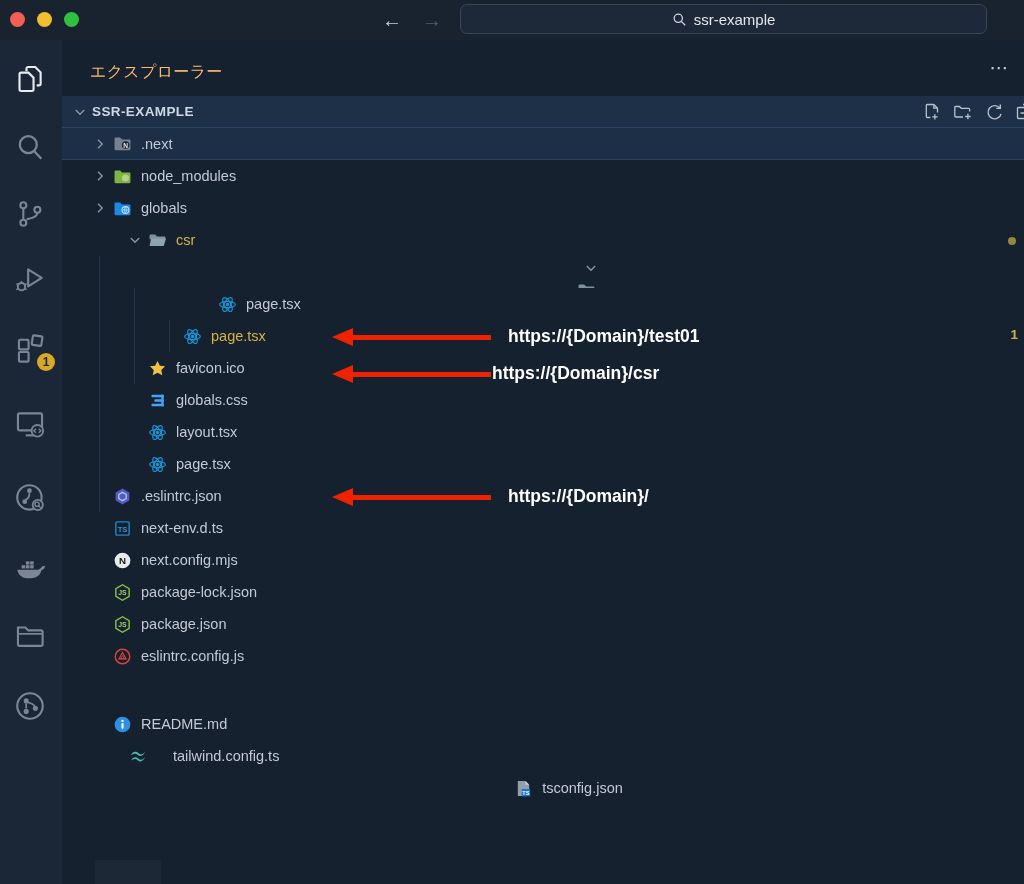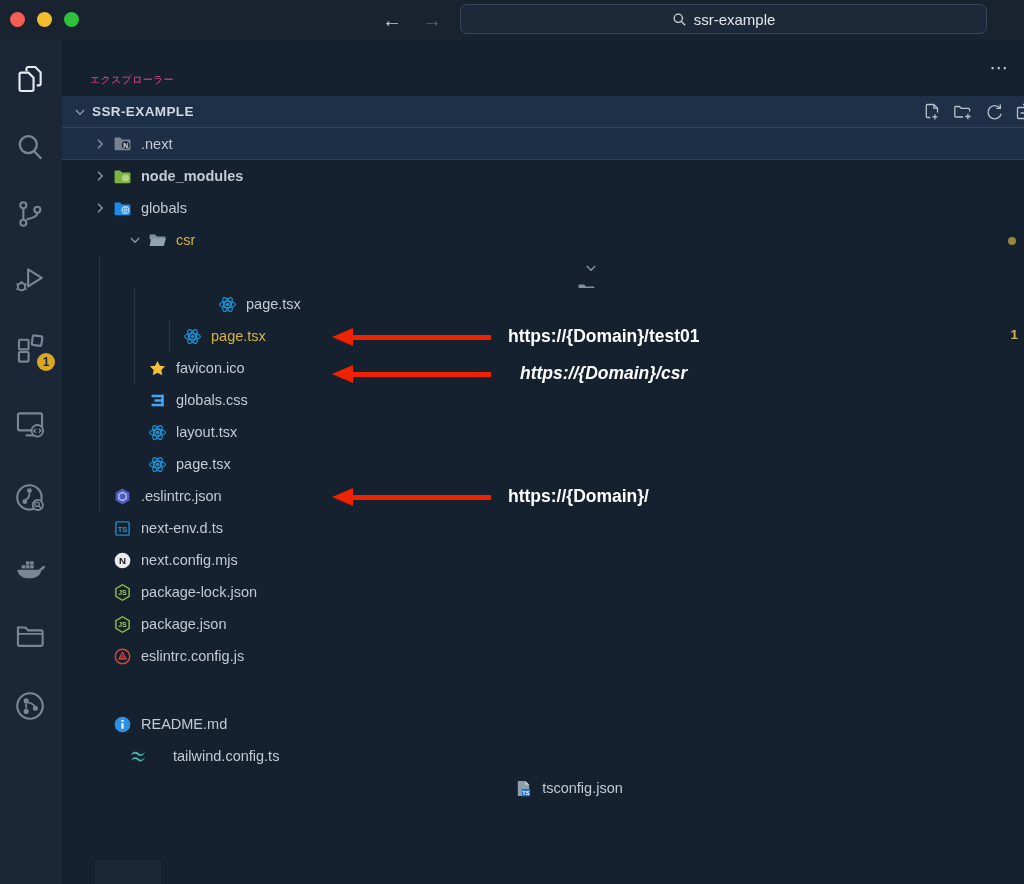--- a/index.html
+++ b/index.html
@@ -25,21 +25,21 @@
   .activitybar::after{content:"";position:absolute;right:-2px;top:0;width:2px;height:100%;background:#1d3a5c;}
   .act-item{position:absolute;left:13px;width:36px;height:36px;color:#7b8594;}
   .act-item.active{color:#e8ebf0;}
   .act-item svg{width:34px;height:34px;}
   .act-badge{position:absolute;right:-6px;bottom:-4px;width:18px;height:18px;border-radius:50%;
              background:#d9a826;color:#1b2637;font-size:12px;font-weight:bold;
              text-align:center;line-height:18px;}
   
   .sidebar{position:absolute;left:62px;top:40px;width:962px;height:844px;background:#16212f;}
   .sb-titlerow{position:absolute;left:0;top:0;width:100%;height:56px;}
-  .sb-title{position:absolute;left:28px;top:12px;line-height:56px;font-size:10px;color:#ec4899;letter-spacing:.3px;}
+  .sb-title{position:absolute;left:28px;top:4px;line-height:56px;font-size:16px;color:#fdba74;letter-spacing:.3px;}
   .sb-more{position:absolute;right:10px;top:14px;width:28px;height:28px;color:#c6ccd6;
            font-size:19px;line-height:28px;text-align:center;letter-spacing:2px;}
   .tree{position:absolute;left:0;top:56px;width:100%;}
   .row{position:relative;height:32px;display:flex;align-items:center;box-sizing:border-box;width:100%;overflow:hidden;}
   .row .twist{width:24px;height:20px;flex:0 0 24px;color:#8b95a3;display:flex;align-items:center;justify-content:center;}
   .row .twist svg{width:16px;height:16px;}
   .row .ficon{width:20px;height:20px;flex:0 0 20px;margin-right:9px;display:flex;align-items:center;justify-content:center;}
   .row .ficon svg{width:19px;height:19px;}
   .row .lbl{font-size:14.5px;color:#c3cad5;white-space:pre;}
   .row.gold .lbl{color:#d5b345;}
@@ -188,21 +188,21 @@
           </span>
           <span class="ficon">
             <svg viewBox="0 0 16 16" fill="none" xmlns="http://www.w3.org/2000/svg">
               <path d="M1.3 4c0-.6.4-1 1-1h3.7l1.6 1.7h6.1c.6 0 1 .4 1 1v7c0 .6-.4 1-1 1H2.3c-.6 0-1-.4-1-1z" fill="#77828e"></path>
               <circle cx="10.6" cy="9.3" r="3.2" fill="#1a2433"></circle>
               <text x="10.6" y="11.4" font-size="5.6" font-weight="bold" fill="#e4e7ea" text-anchor="middle" font-family="sans-serif">N</text>
             </svg>
           </span>
           <span class="lbl">.next</span>
         </div>
-        <div class="row" style="padding-left: 26px; font-weight: bold;">
+        <div class="row" style="padding-left: 26px;">
           <span class="twist">
             <svg viewBox="0 0 16 16" fill="none" xmlns="http://www.w3.org/2000/svg">
               <path d="M6 3.8L10.2 8 6 12.2" stroke="currentColor" stroke-width="1.4"></path>
             </svg>
           </span>
           <span class="ficon">
             <svg viewBox="0 0 16 16" fill="none" xmlns="http://www.w3.org/2000/svg">
               <path d="M1.3 4c0-.6.4-1 1-1h3.7l1.6 1.7h6.1c.6 0 1 .4 1 1v7c0 .6-.4 1-1 1H2.3c-.6 0-1-.4-1-1z" fill="#7cb342"></path>
               <circle cx="10.5" cy="9.3" r="3" fill="#aed581"></circle>
             </svg>
@@ -435,21 +435,21 @@
 
   <div id="annotations">
       <div class="ann">
         <div class="head" style="left: 332px; top: 328px;"></div>
         <div class="shaft" style="left: 350px; top: 334.5px; width: 141px;"></div>
         <div class="atext" style="left: 508px; top: 326px;">https://{Domain}/test01</div>
       </div>
       <div class="ann">
         <div class="head" style="left: 332px; top: 365px;"></div>
         <div class="shaft" style="left: 350px; top: 371.5px; width: 141px;"></div>
-        <div class="atext" style="left: 520px; top: 363px; font-style: italic;">https://{Domain}/csr</div>
+        <div class="atext" style="left: 492px; top: 363px;">https://{Domain}/csr</div>
       </div>
       <div class="ann">
         <div class="head" style="left: 332px; top: 488px;"></div>
         <div class="shaft" style="left: 350px; top: 494.5px; width: 141px;"></div>
         <div class="atext" style="left: 508px; top: 486px;">https://{Domain}/</div>
       </div>
     </div>
 
   <div class="corner-glow"></div>
 </div>

